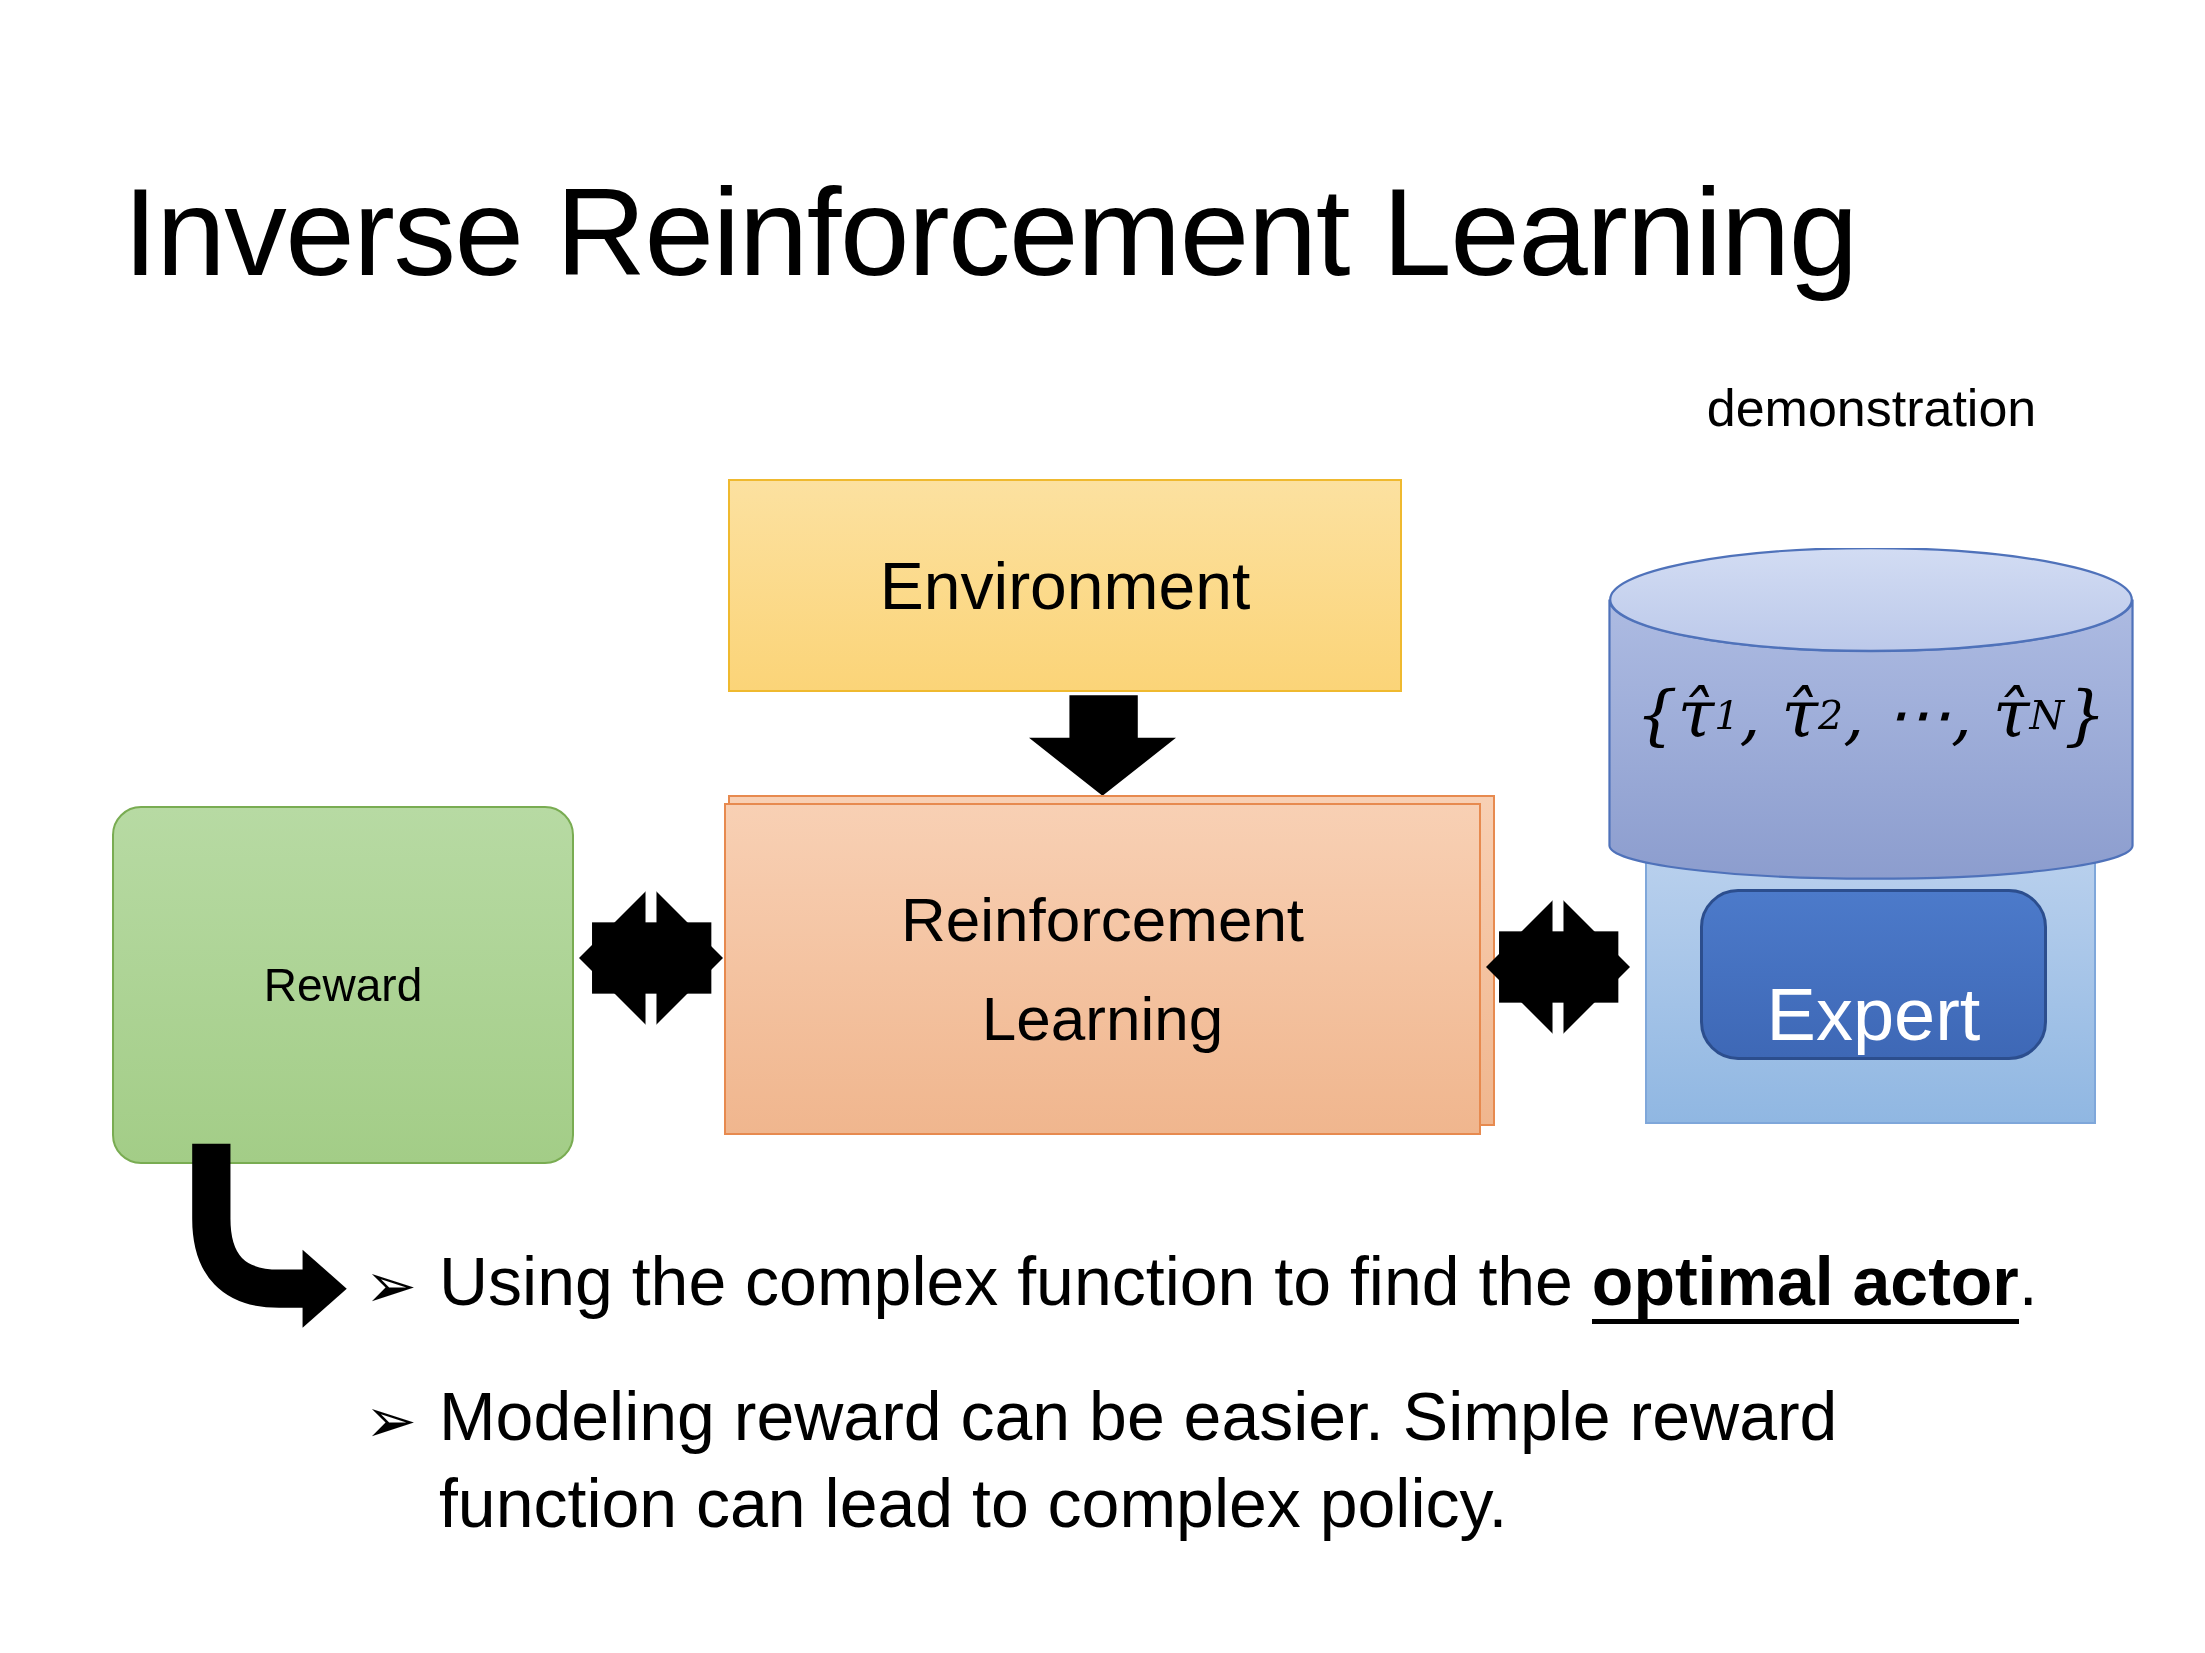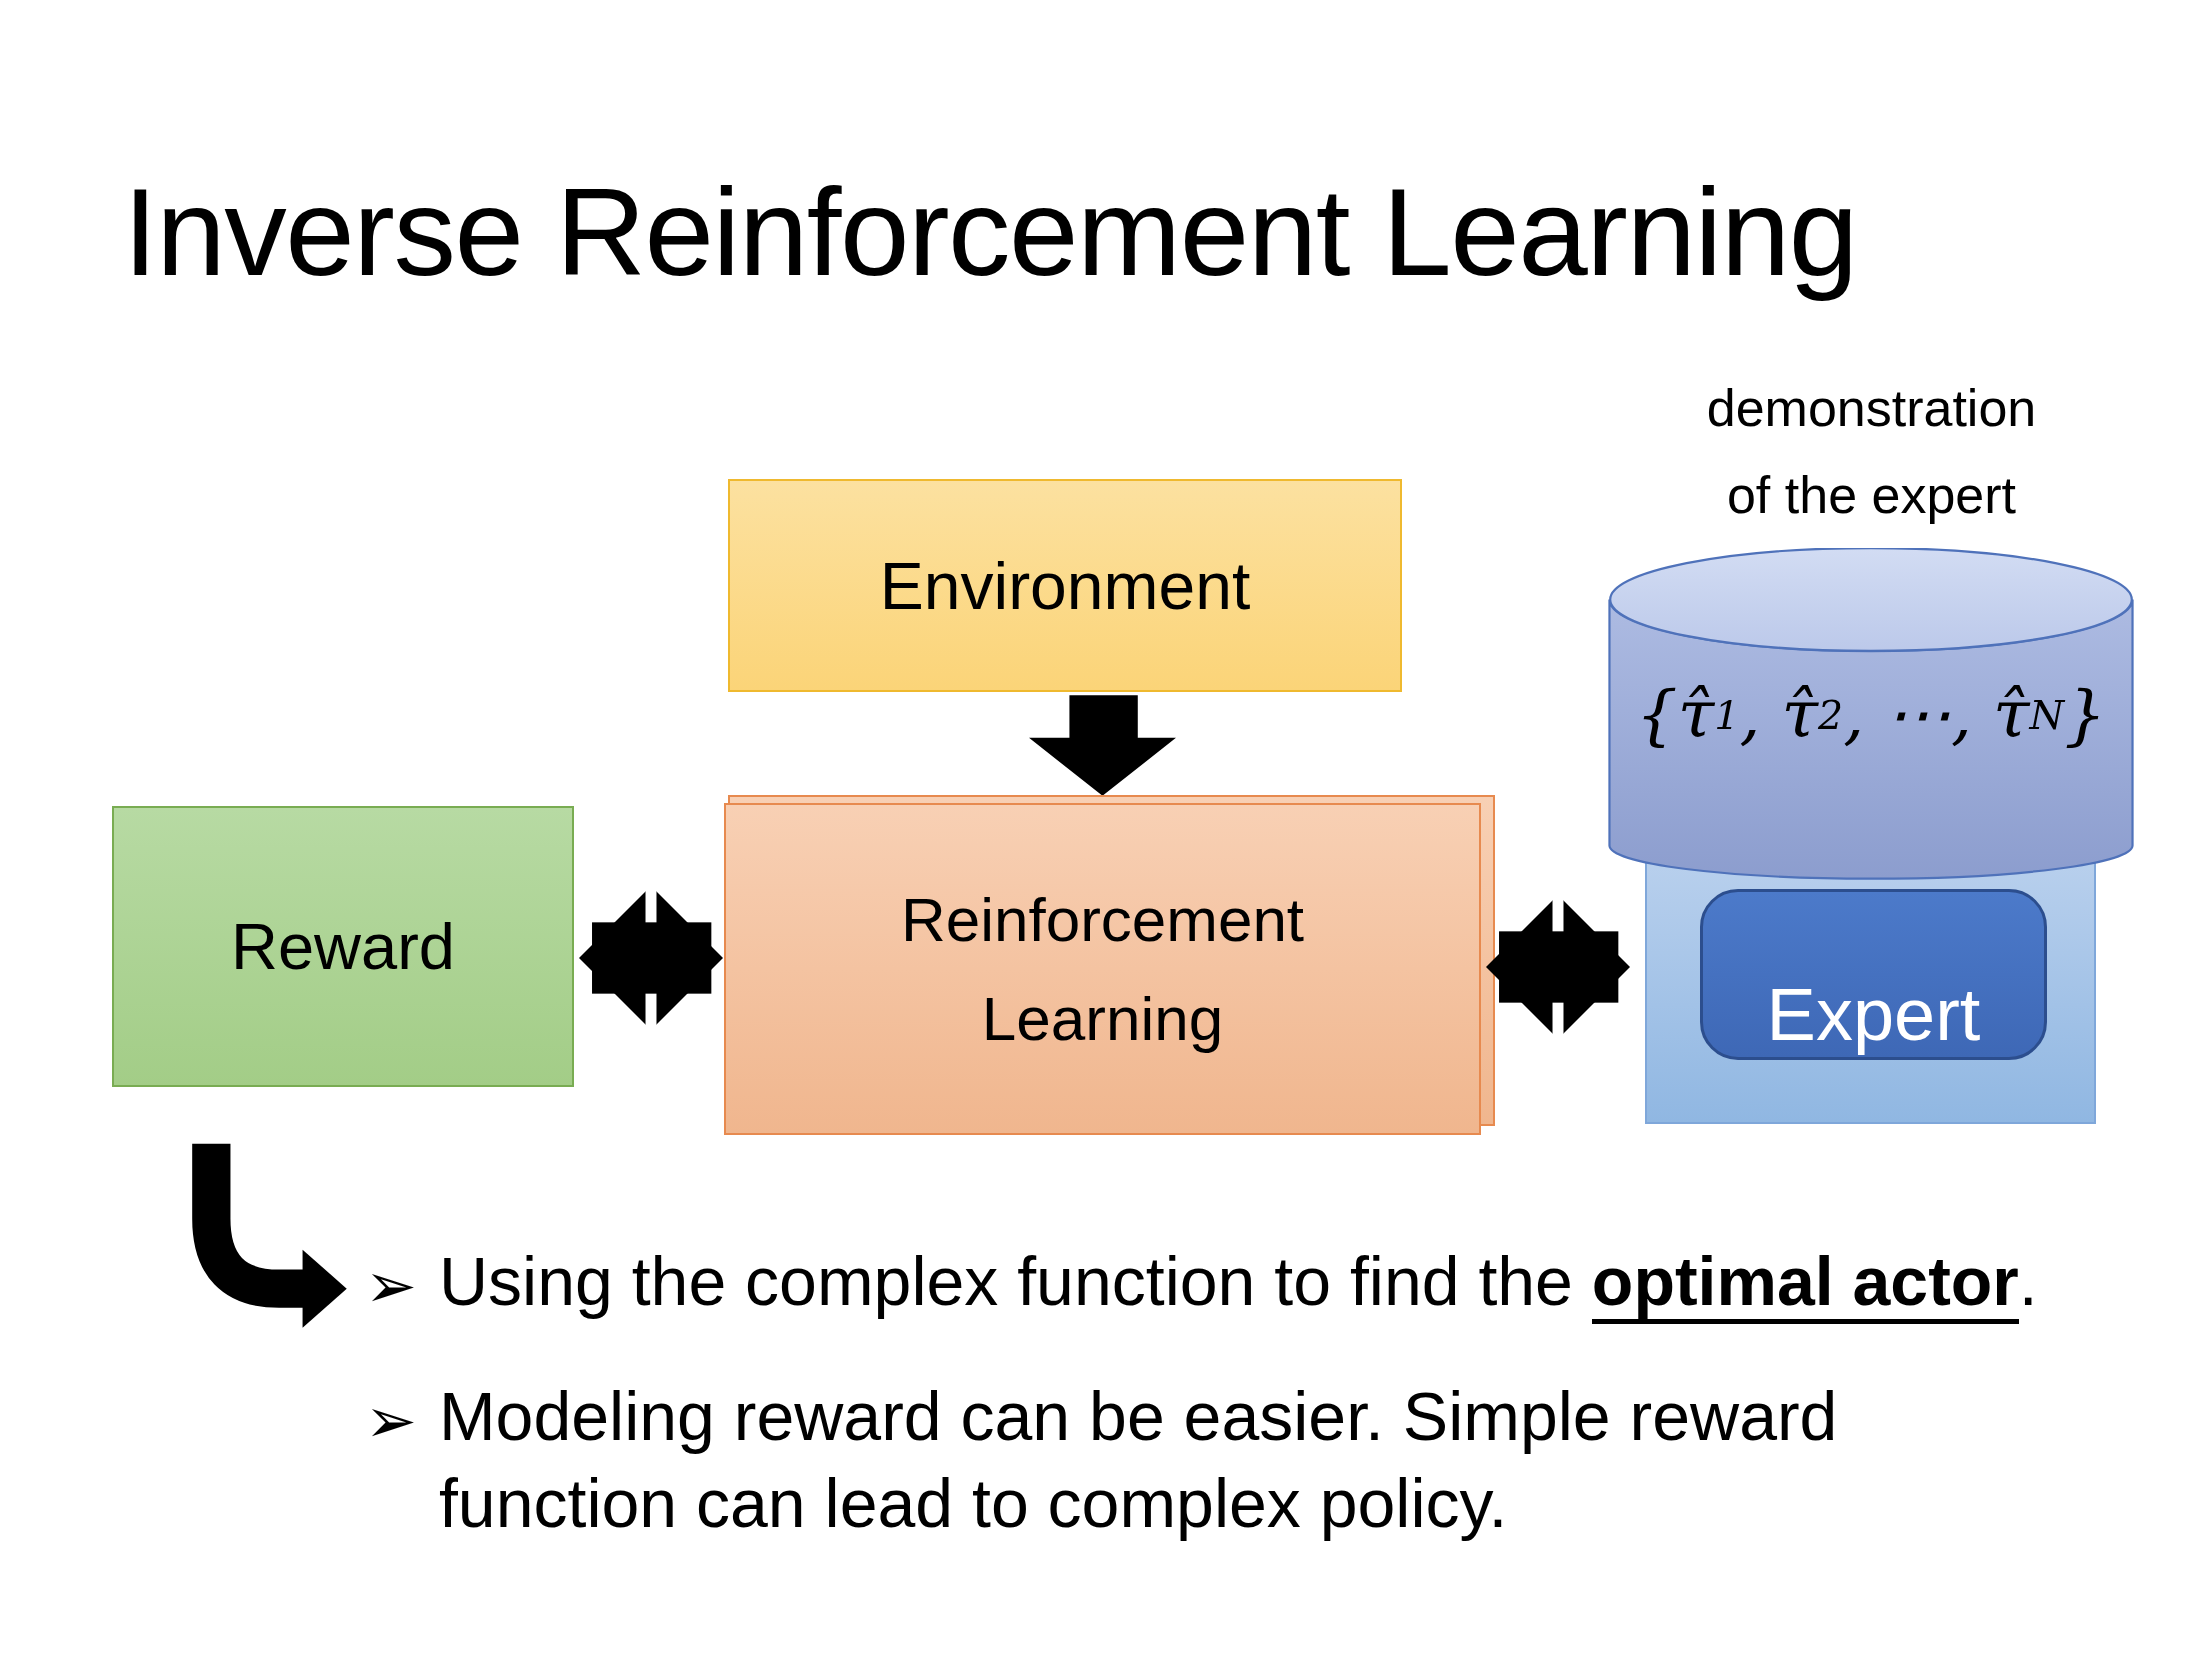--- a/index.html
+++ b/index.html
@@ -34,24 +34,24 @@
     border-style:solid;
     box-sizing:border-box;
   }
   .env-box {
     left:728px; top:479px; width:674px; height:213px;
     border-width:2.9px; border-color:var(--env-border);
     background:linear-gradient(var(--env-fill-top), var(--env-fill-bottom));
     font-size:66px;
   }
   .reward-box {
-    left:112px; top:806px; width:462px; height:281px;
+    left:112px; top:806px; width:462px; height:358px;
     border-width:2.9px; border-color:var(--reward-border);
     background:linear-gradient(var(--reward-fill-top), var(--reward-fill-bottom));
-    font-size:65px; line-height:99px;
+    font-size:46px; line-height:99px;border-radius:29px;
   }
   .rl-back {
     left:728px; top:795px; width:763px; height:327px;
     border:2.2px solid var(--rl-border);
     background:linear-gradient(var(--rl-fill-top), var(--rl-fill-bottom));
   }
   .rl-box {
     left:724px; top:803px; width:757px; height:332px;
     border-width:2.2px; border-color:var(--rl-border);
     background:linear-gradient(var(--rl-fill-top), var(--rl-fill-bottom));
@@ -112,21 +112,20 @@
 </style>
 </head>
 <body>
 
 <div class="slide">
 
   <div class="abs title">Inverse Reinforcement Learning</div>
 
   <div class="abs demo-label">
     <div>demonstration</div>
-    <div>of the expert</div>
   </div>
 
   <div class="box env-box">
     <span>Environment</span>
   </div>
 
   <svg class="abs down-arrow-svg" viewBox="0 0 200 137">
     <polygon points="55,0 148,0 148,58 200,58 100,137 0,58 55,58" fill="#000000"></polygon>
   </svg>
 

